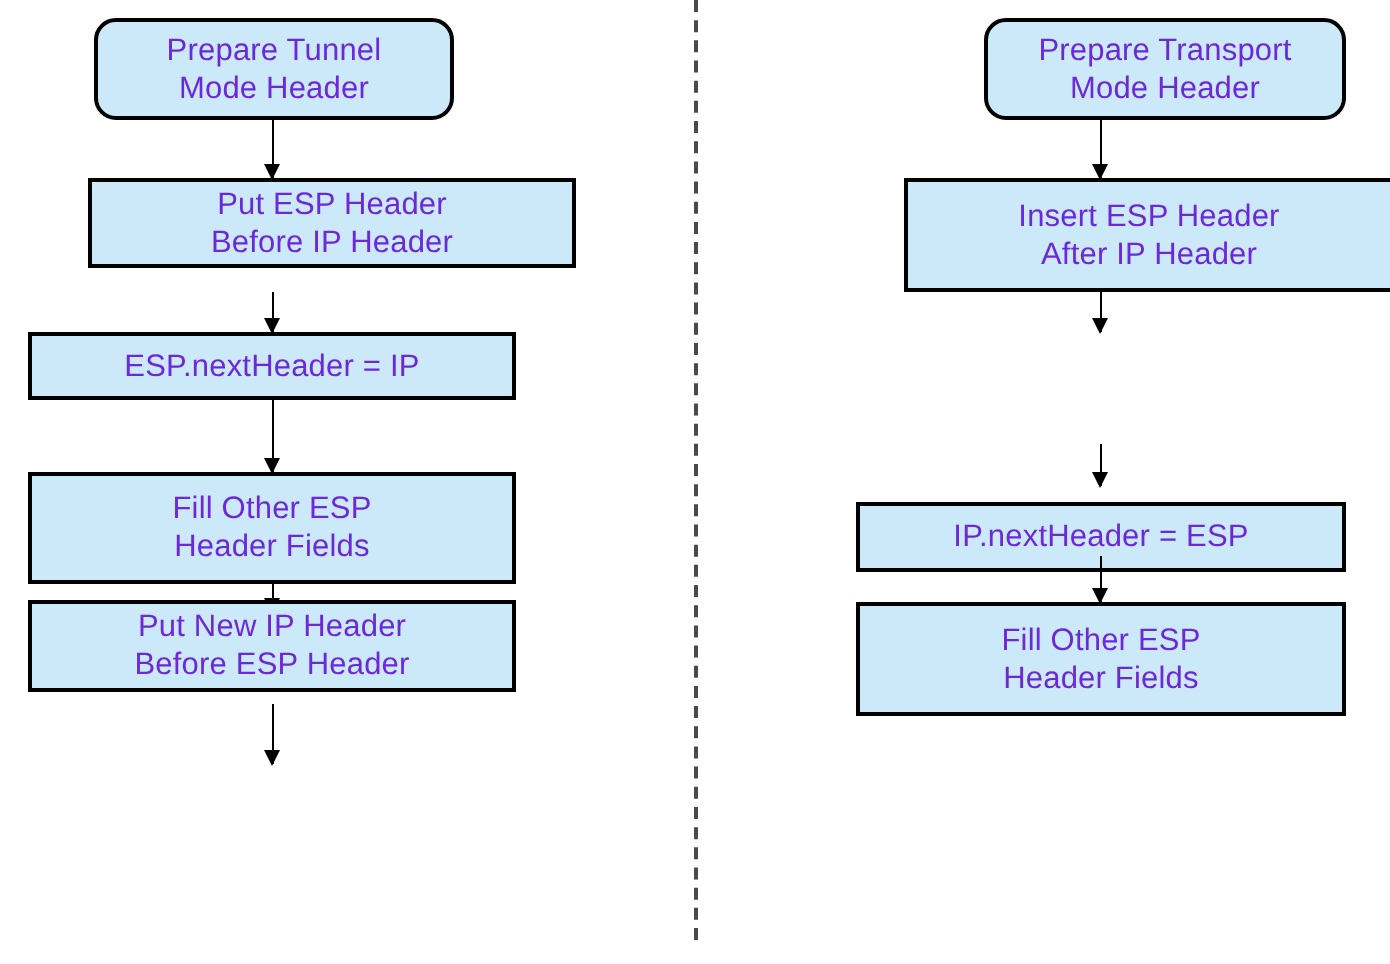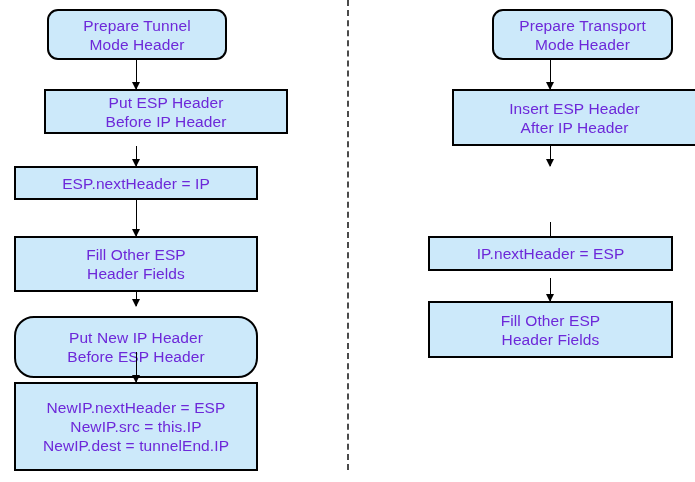--- a/index.html
+++ b/index.html
@@ -99,31 +99,28 @@
   </div>
 
   <div class="node" style="left:14px; top:236px; width:244px; height:56px;">Fill Other ESP
 Header Fields</div>
 
   <div class="arrow" style="left:136px; top:292px; height:14px;">
     <span class="shaft"></span>
     <span class="head"></span>
   </div>
 
-  <div class="node" style="left:14px; top:316px; width:244px; height:62px;border-radius:20px;">Put New IP Header
+  <div class="node" style="left:14px; top:300px; width:244px; height:46px;">Put New IP Header
 Before ESP Header</div>
 
   <div class="arrow" style="left:136px; top:352px; height:30px;">
     <span class="shaft"></span>
     <span class="head"></span>
   </div>
 
-  <div class="node" style="left:14px; top:382px; width:244px; height:89px;">NewIP.nextHeader = ESP
-NewIP.src = this.IP
-NewIP.dest = tunnelEnd.IP</div>
 
   <div class="divider" style="left:347px; top:0px; height:470px;"></div>
 
   <div class="node terminator" style="left:460px; top:9px; width:181px; height:51px;margin-left:32px;">Prepare Transport
 Mode Header</div>
 
   <div class="arrow" style="left:550px; top:60px; height:29px;">
     <span class="shaft"></span>
     <span class="head"></span>
   </div>
@@ -135,21 +132,21 @@
     <span class="shaft"></span>
     <span class="head"></span>
   </div>
 
 
   <div class="arrow" style="left:550px; top:222px; height:21px;">
     <span class="shaft"></span>
     <span class="head"></span>
   </div>
 
-  <div class="node" style="left:428px; top:236px; width:245px; height:35px;">IP.nextHeader = ESP</div>
+  <div class="node" style="left:428px; top:251px; width:245px; height:35px;">IP.nextHeader = ESP</div>
 
   <div class="arrow" style="left:550px; top:278px; height:23px;">
     <span class="shaft"></span>
     <span class="head"></span>
   </div>
 
   <div class="node" style="left:428px; top:301px; width:245px; height:57px;">Fill Other ESP
 Header Fields</div>
 
 </div>

